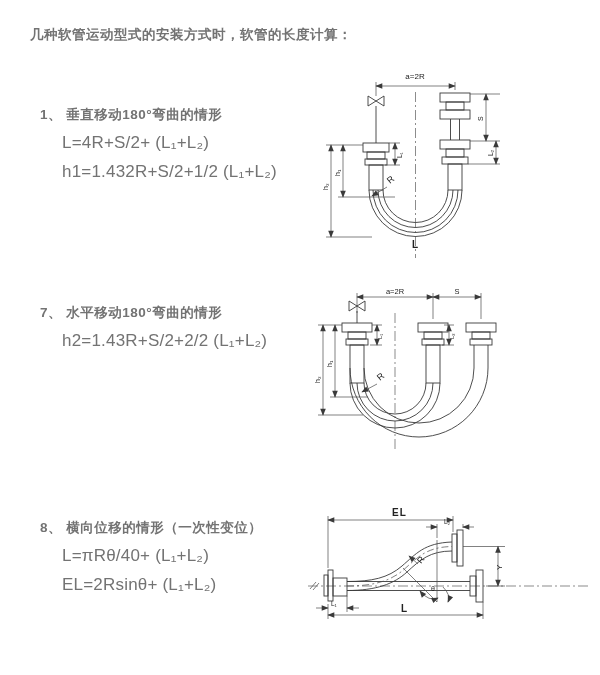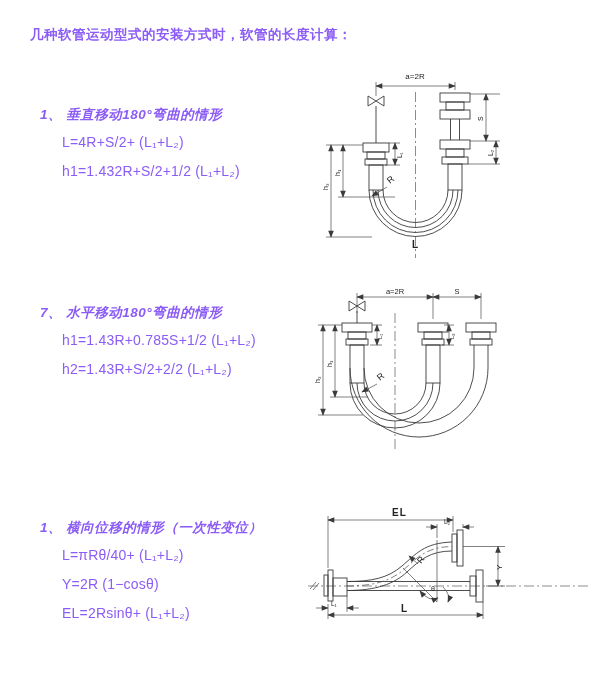--- a/index.html
+++ b/index.html
@@ -1,23 +1,23 @@
 <!DOCTYPE html>
 <html><head>
 <meta charset="utf-8">
 <style>
   html,body{margin:0;padding:0;background:#fff;}
   .page{
     position:relative;width:600px;height:675px;background:#ffffff;overflow:hidden;
-    font-family:"Liberation Sans","DejaVu Sans",sans-serif;color:#8b5cf6;
+    font-family:"Liberation Sans","DejaVu Sans",sans-serif;color:#737373;
   }
   .title{position:absolute;left:30px;top:26px;font-size:13.5px;font-weight:600;letter-spacing:.5px;}
   .sec{position:absolute;left:40px;}
-  .sec-heading{font-size:13.5px;font-weight:600;letter-spacing:.5px;height:18px;line-height:18px;margin-bottom:4px;font-style:italic;}
-  .formula{height:29px;line-height:29px;padding-left:22px;font-size:14px;font-weight:500;letter-spacing:.2px;white-space:pre;}
+  .sec-heading{font-size:13.5px;font-weight:600;letter-spacing:.5px;height:18px;line-height:18px;margin-bottom:4px;}
+  .formula{height:29px;line-height:29px;padding-left:22px;font-size:17px;font-weight:500;letter-spacing:.2px;white-space:pre;}
   svg{position:absolute;}
   svg text{font-family:"Liberation Sans","DejaVu Sans",sans-serif;fill:#222;}
   .ln{stroke:#3a3a3a;stroke-width:0.9;fill:none;}
   .thin{stroke:#4a4a4a;stroke-width:0.7;fill:none;}
   .cl{stroke:#5a5a5a;stroke-width:0.7;fill:none;stroke-dasharray:10 3 2 3;}
   .hd{stroke:#4a4a4a;stroke-width:0.7;fill:none;stroke-dasharray:7 3 2 3;}
 </style>
 </head>
 <body>
 
@@ -26,28 +26,26 @@
   <div class="title">几种软管运动型式的安装方式时，软管的长度计算：</div>
 
   <section class="sec" style="top:106px">
     <div class="sec-heading">1、 垂直移动180°弯曲的情形</div>
     <div class="formula">L=4R+S/2+ (L₁+L₂)</div>
     <div class="formula">h1=1.432R+S/2+1/2 (L₁+L₂)</div>
   </section>
 
   <section class="sec" style="top:304px">
     <div class="sec-heading">7、 水平移动180°弯曲的情形</div>
-    <div class="formula">h1=1.43R+0.785S+1/2 (L₁+L₂)</div>
     <div class="formula">h2=1.43R+S/2+2/2 (L₁+L₂)</div>
   </section>
 
   <section class="sec" style="top:519px">
-    <div class="sec-heading">1、 横向位移的情形（一次性变位）</div>
+    <div class="sec-heading">8、 横向位移的情形（一次性变位）</div>
     <div class="formula">L=πRθ/40+ (L₁+L₂)</div>
-    <div class="formula">Y=2R (1−cosθ)</div>
     <div class="formula">EL=2Rsinθ+ (L₁+L₂)</div>
   </section>
 
   <svg style="left:310px;top:66px" width="292" height="196" viewBox="0 0 292 196">
     <defs>
       <marker id="ar1" viewBox="0 0 10 10" refX="9" refY="5" markerWidth="9" markerHeight="7" orient="auto-start-reverse" markerUnits="userSpaceOnUse">
         <path d="M0 1 L10 5 L0 9 z" fill="#3a3a3a"></path>
       </marker>
       <pattern id="ht1" width="3.5" height="3.5" patternUnits="userSpaceOnUse">
         <path d="M0 3.5 L3.5 0 M0 0 L3.5 3.5" stroke="#666" stroke-width="0.6"></path>

